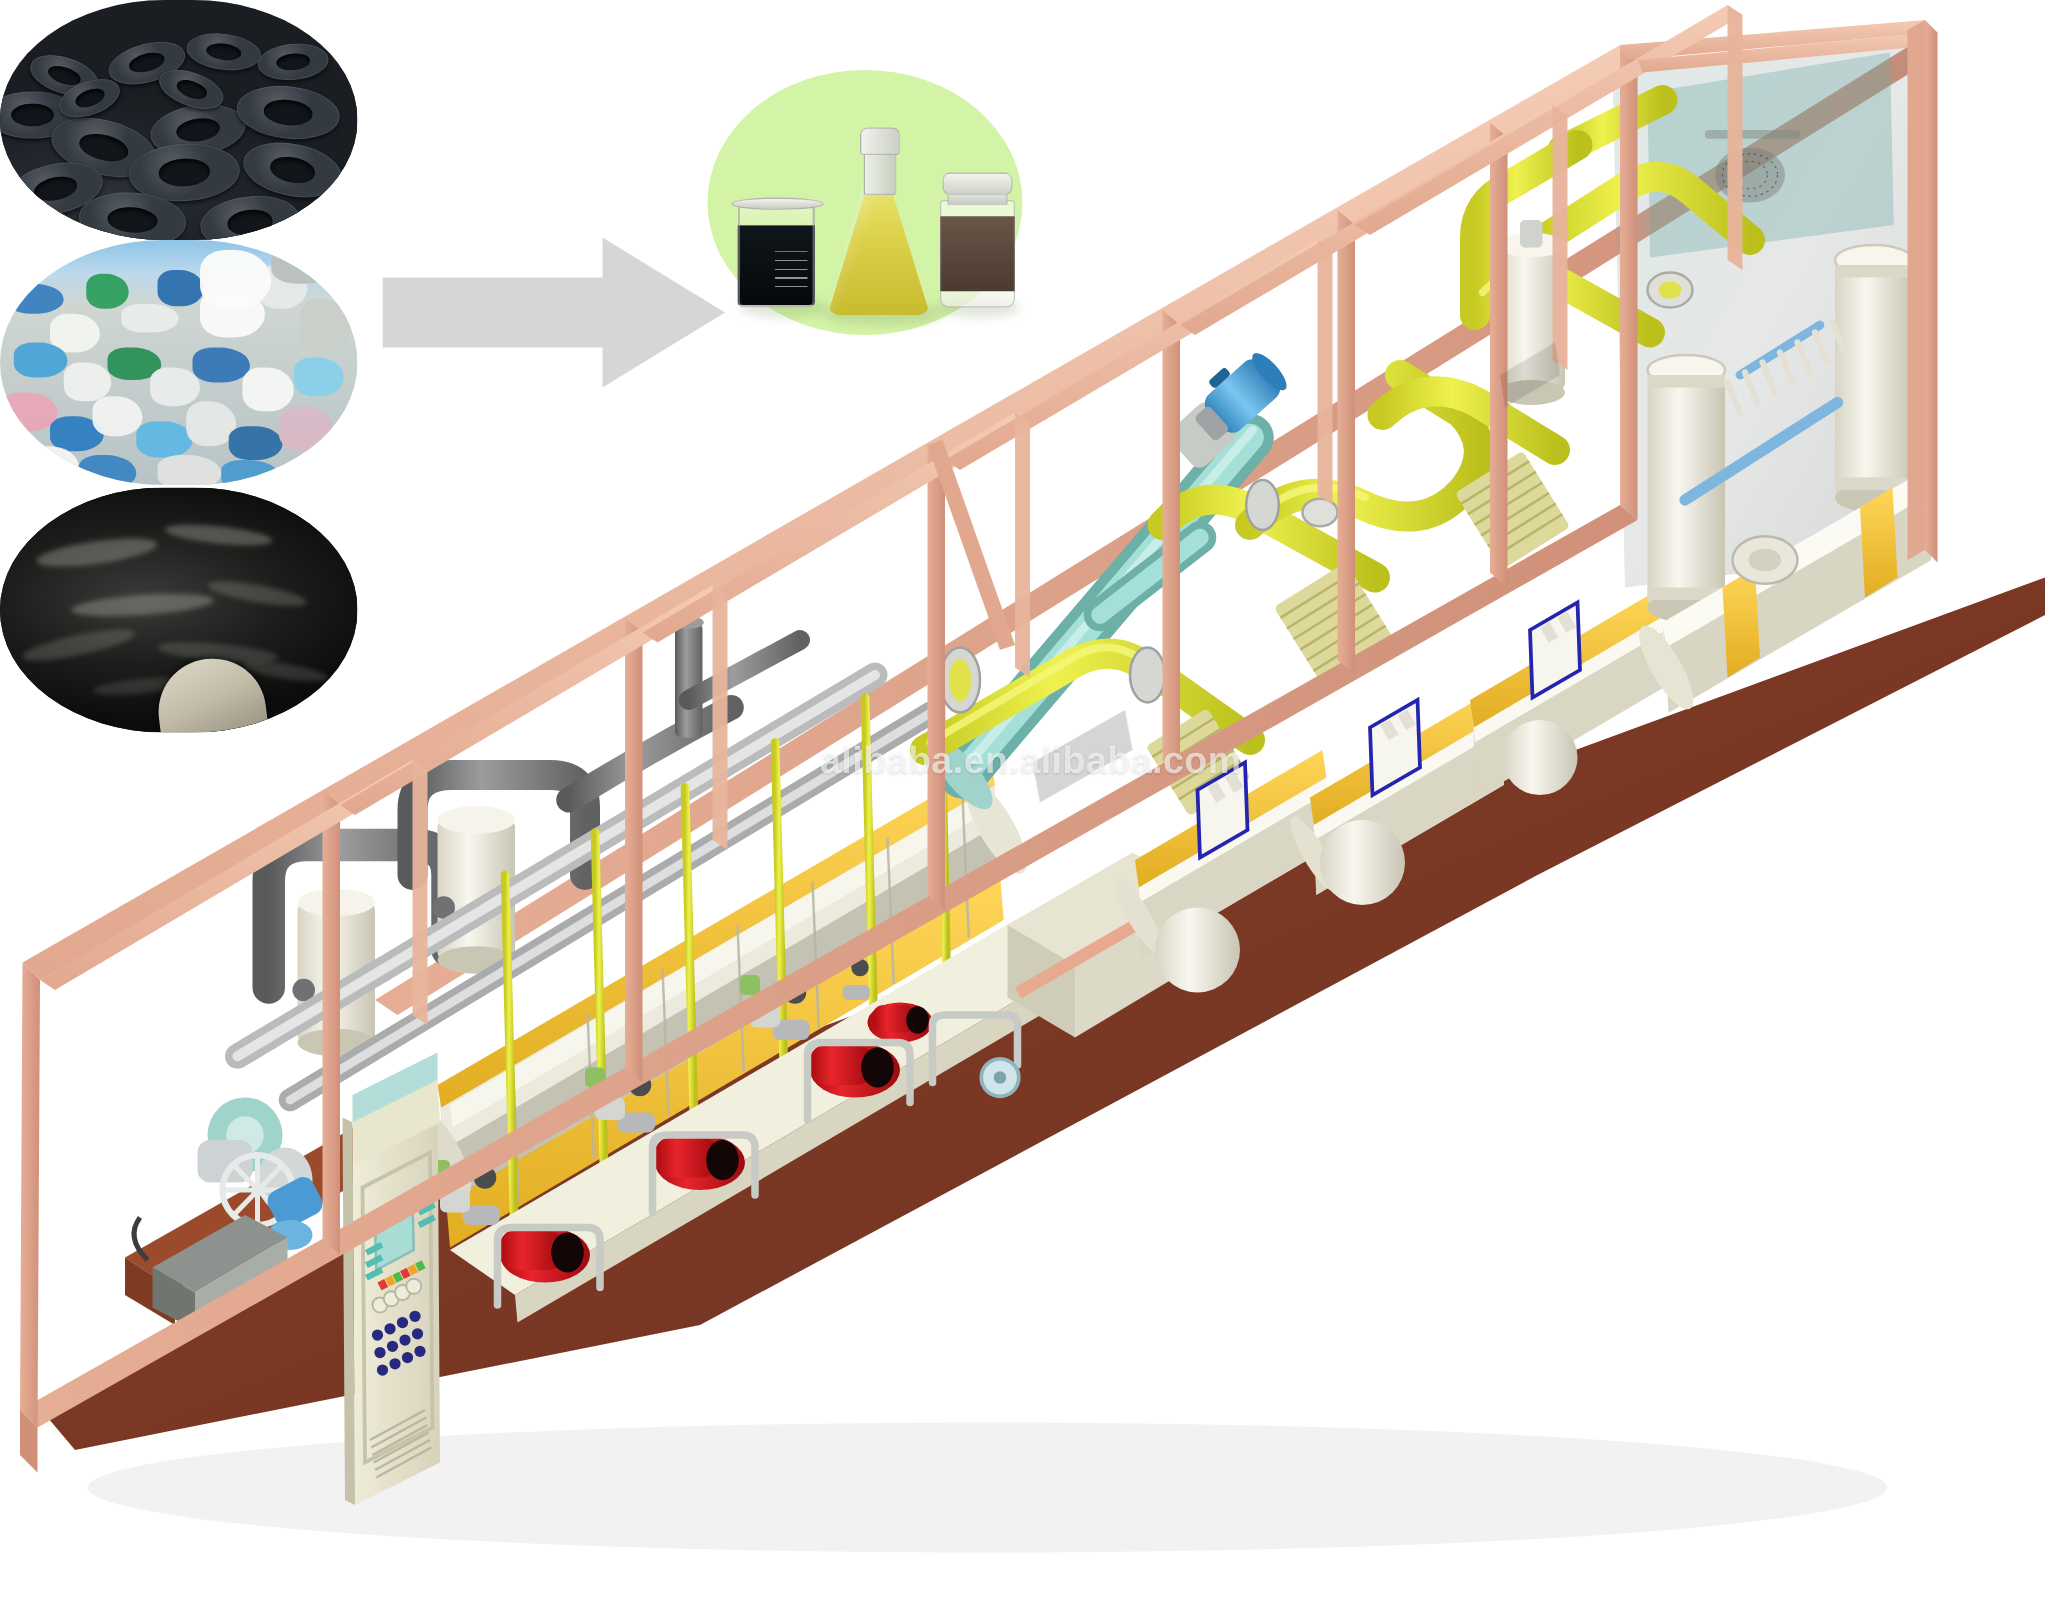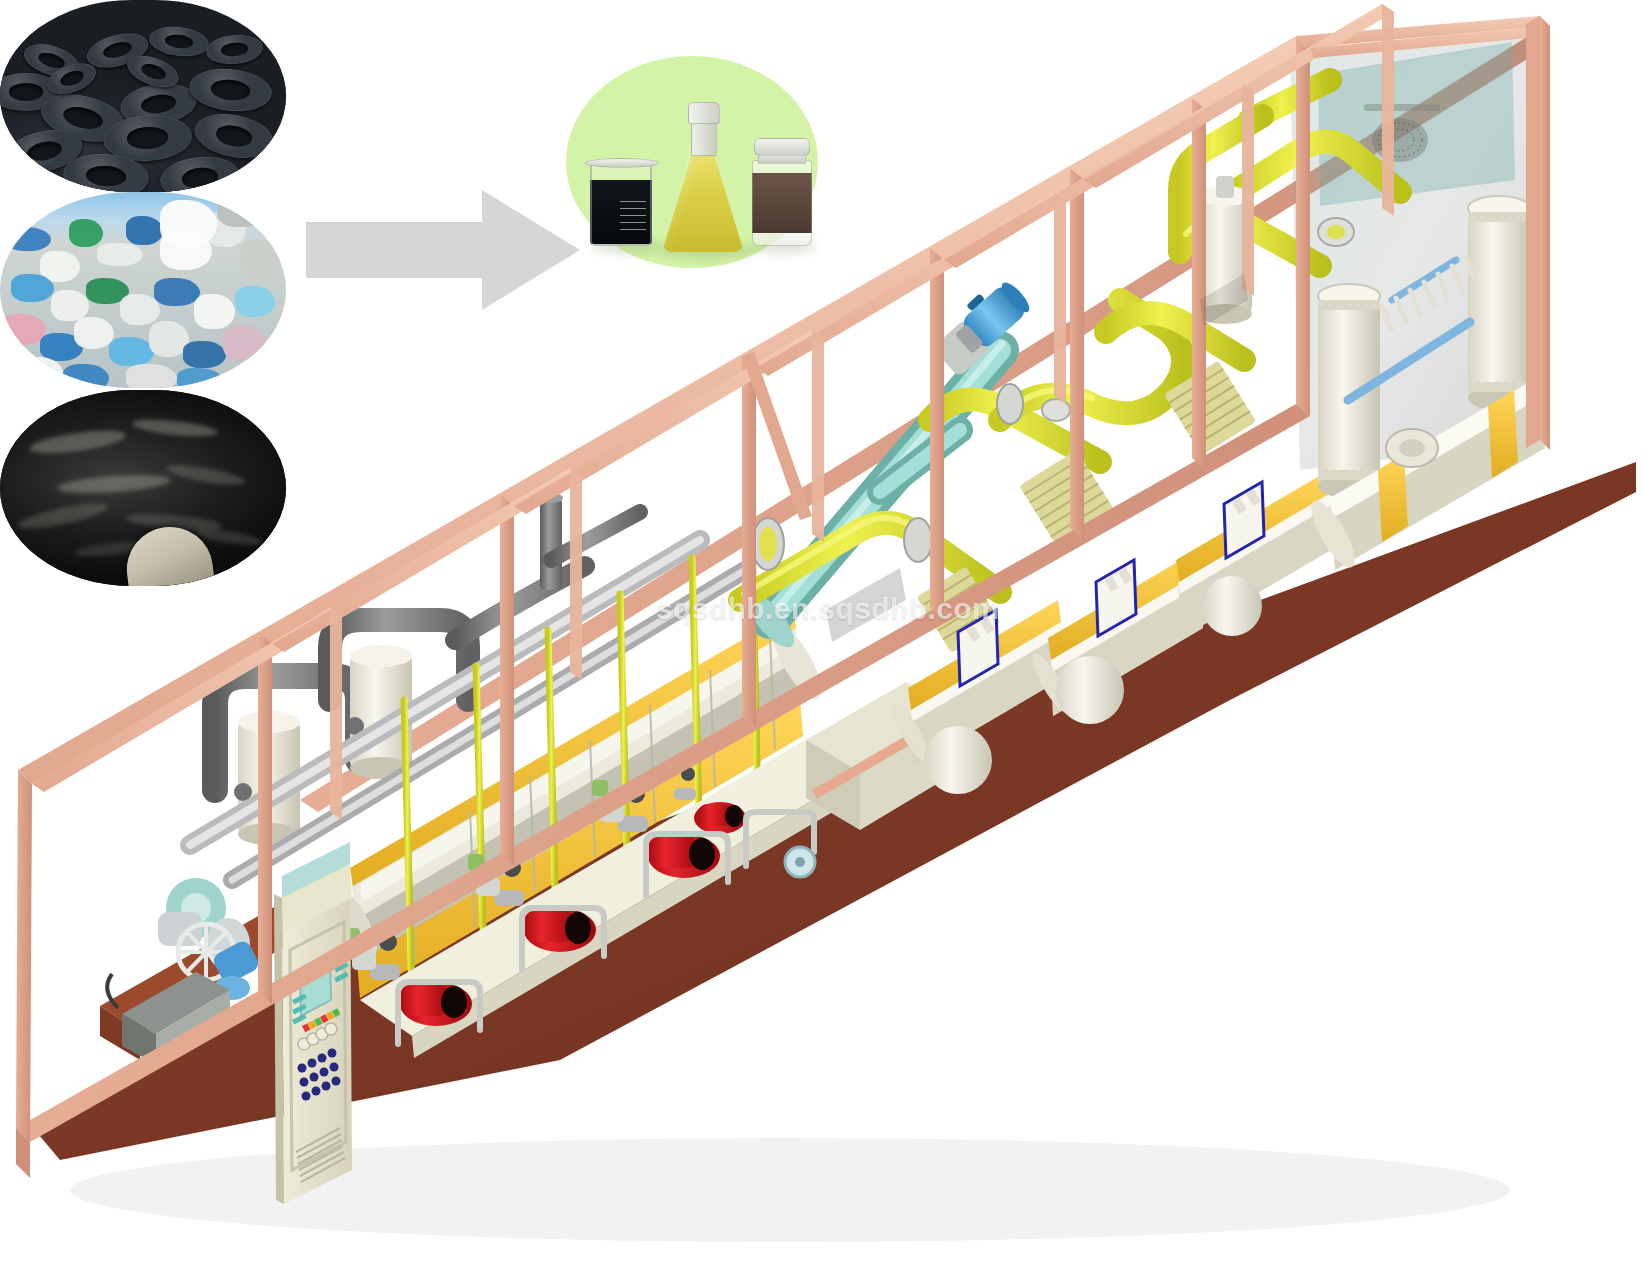--- a/index.html
+++ b/index.html
@@ -627,21 +627,21 @@
 
       <polygon points="742,356 800,520 812,516 754,352" fill="#e2a88f"></polygon>
 
       <g opacity=".55">
         <polygon points="826,610 900,568 906,600 832,642" fill="#2a2622" opacity=".35"></polygon>
         <polygon points="1200,300 1244,274 1248,300 1204,326" fill="#2a2622" opacity=".25"></polygon>
       </g>
     </svg>
   </div>
 
-  <div class="watermark">sqsdhb.en.sqsdhb.com</div>
+  <div class="watermark">alibaba.en.alibaba.com</div>
 
   <div class="thumb tire-thumb">
     <div class="oval-mask">
       <div class="tirebg"></div>
       <div class="tire" style="left:-4%;  top:38%; width:26%; height:20%;"></div>
       <div class="tire" style="left:14%;  top:50%; width:30%; height:23%; transform:rotate(14deg);"></div>
       <div class="tire" style="left:42%;  top:44%; width:27%; height:21%; transform:rotate(-8deg);"></div>
       <div class="tire" style="left:66%;  top:36%; width:29%; height:22%; transform:rotate(6deg);"></div>
       <div class="tire" style="left:36%;  top:60%; width:31%; height:24%; transform:rotate(-3deg);"></div>
       <div class="tire" style="left:68%;  top:60%; width:28%; height:22%; transform:rotate(11deg);"></div>

